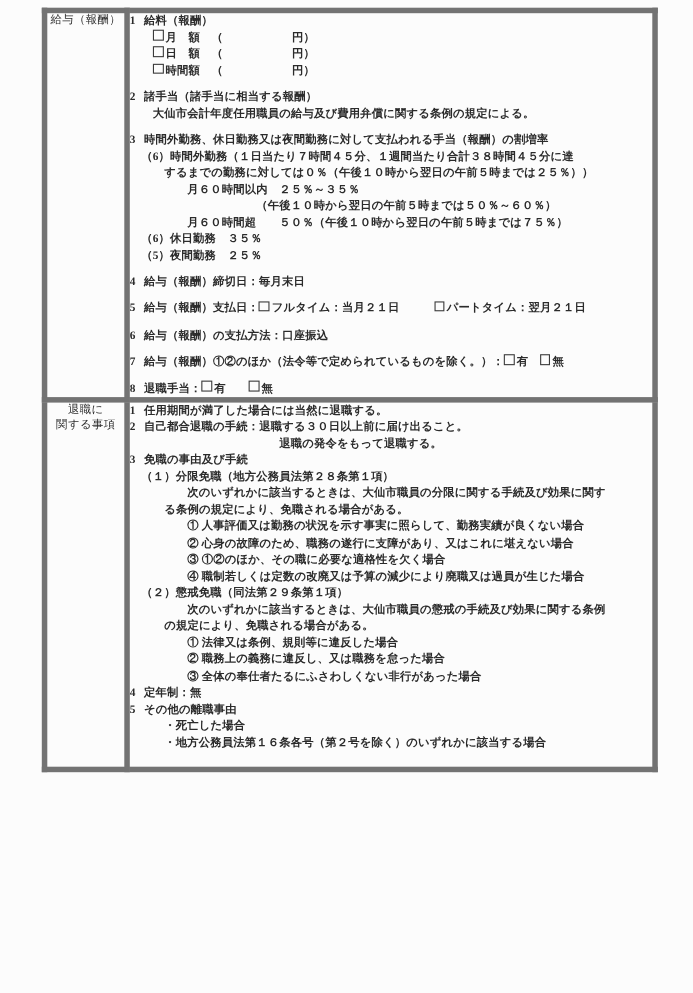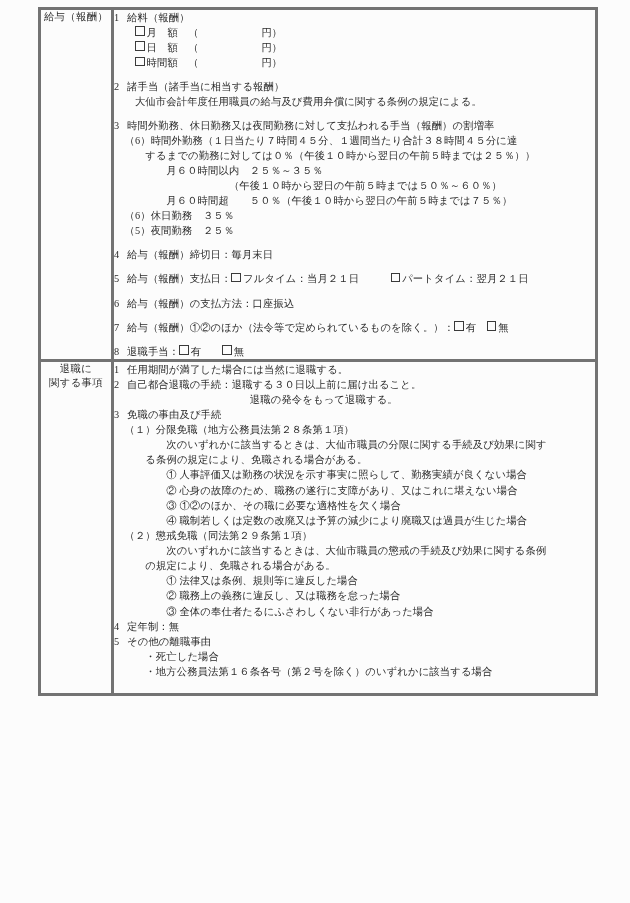--- a/index.html
+++ b/index.html
@@ -25,21 +25,21 @@
   }
   table.form {
     position: absolute;
     left: 38px;
     top: 7px;
     width: 560px;
     border-collapse: collapse;
     table-layout: fixed;
   }
   table.form td {
-    border: 3px solid #737373;
+    border: 5px solid #737373;
     vertical-align: top;
     padding: 0;
     margin-top: 17px;
   }
   td.label-cell {
     width: 70px;
     text-align: center;
     vertical-align: middle;
     padding: 2px 2px;
     line-height: 1.42;
@@ -47,20 +47,21 @@
   }
   td.label-cell .lbl-line { display: block; white-space: nowrap; }
   td.body-cell {
     padding: 5px 6px 5px 7px;
   }
   .blk { margin: 0; }
   .ln {
     line-height: 1.46;
     white-space: pre;
     letter-spacing: 0.15px;
+    font-weight: bold;
   }
   .gap { height: 9px; }
   .num {
     display: inline-block;
     width: 13px;
   }
   .cb {
     display: inline-block;
     width: 7.6px;
     height: 7.6px;

